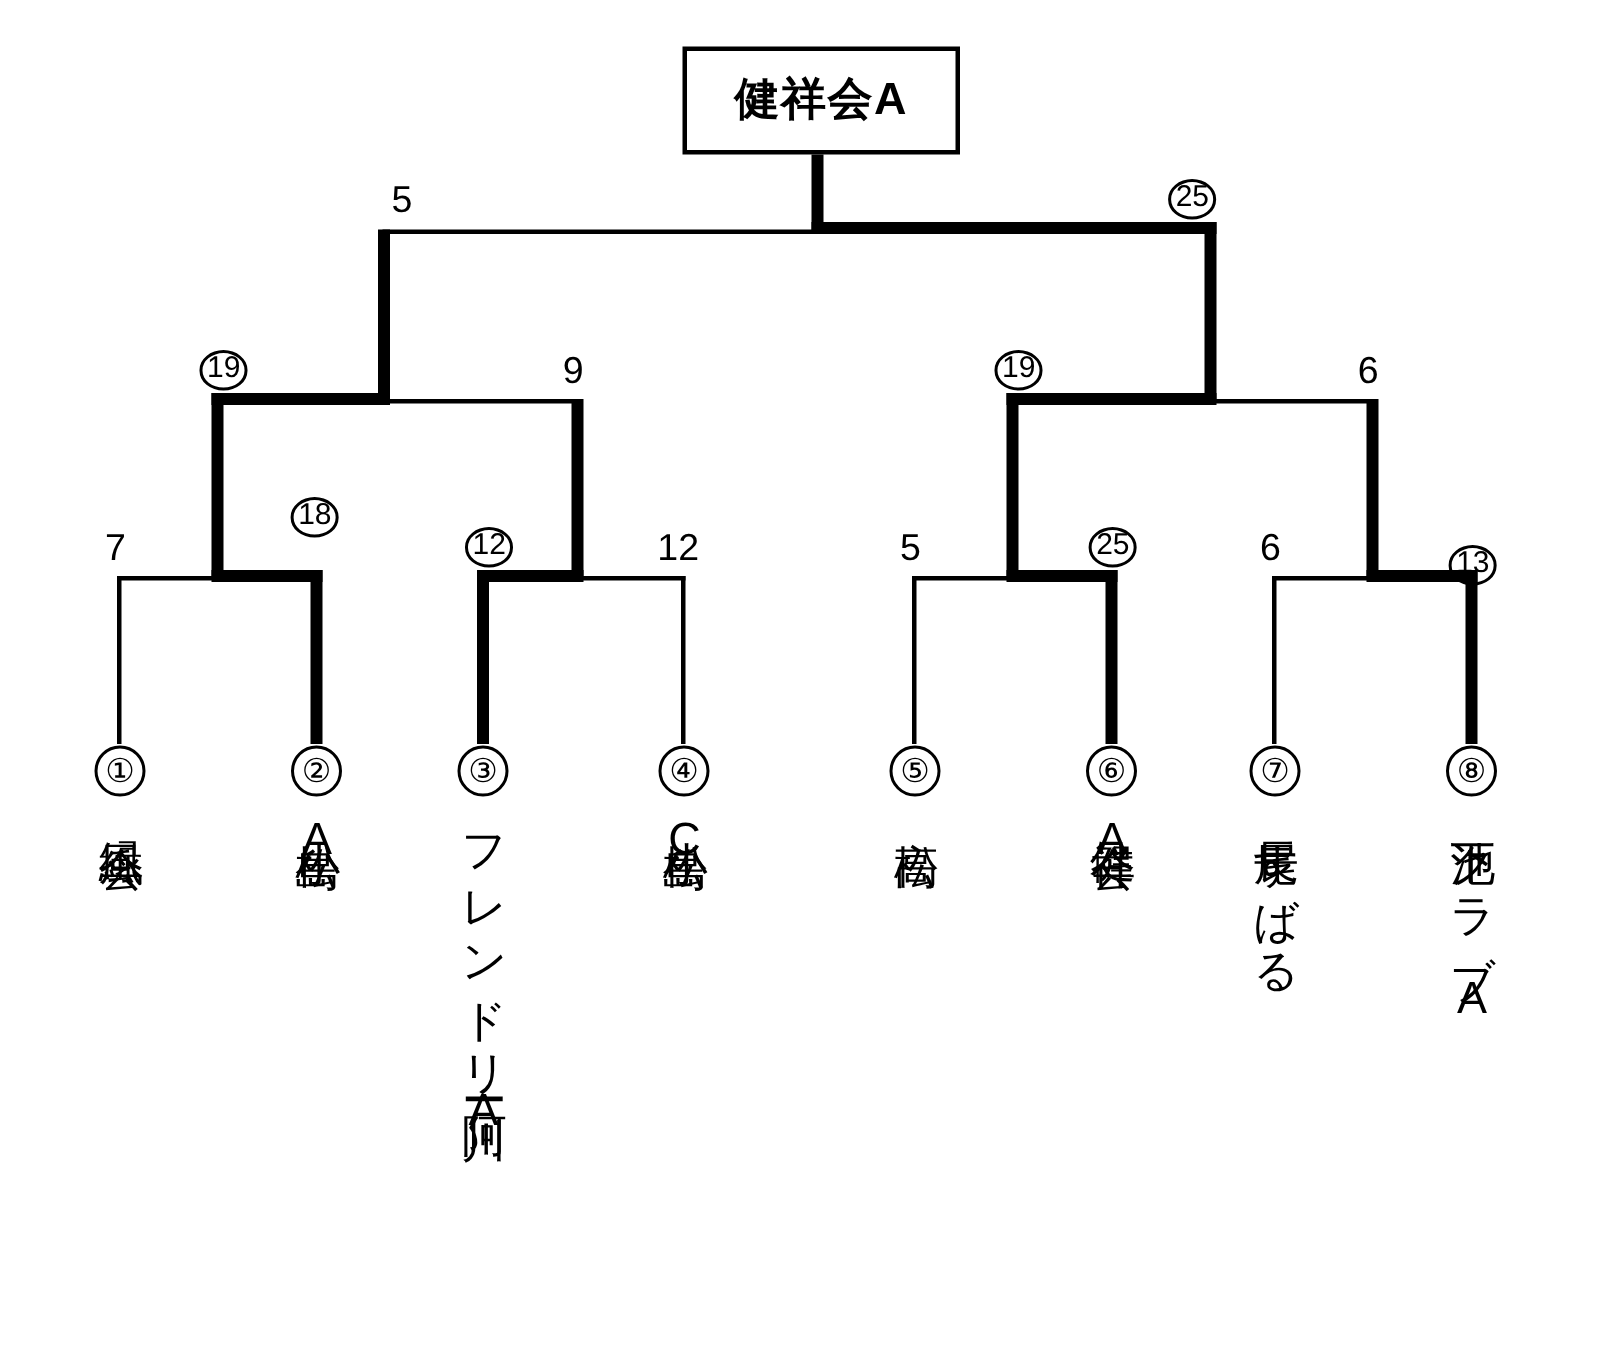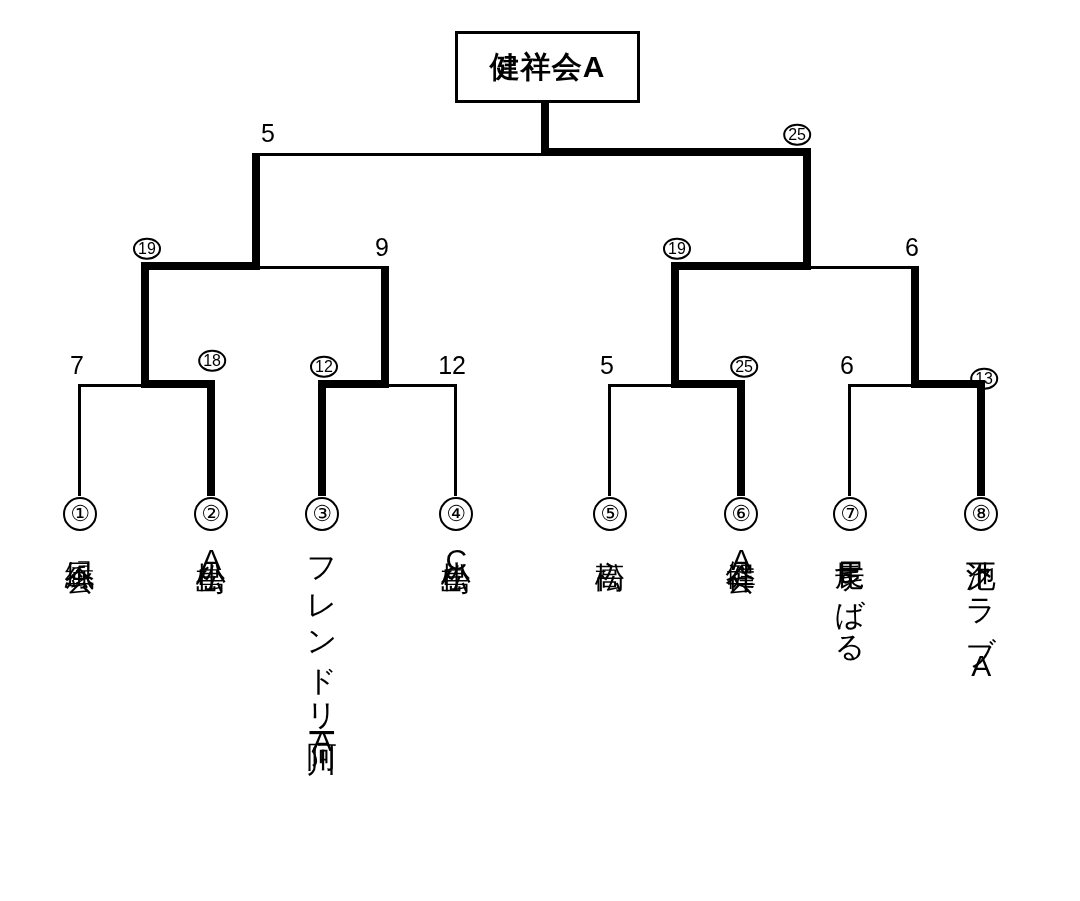--- a/index.html
+++ b/index.html
@@ -51,21 +51,21 @@
     font-weight:normal;
   }
   .score.circled{
     font-size:22px;
   }
   .circ{
     display:inline-block;
     border:2px solid #000000;
     border-radius:50%;
     padding:0px 3px 1px 3px;
-    font-size:16px;
+    font-size:20px;
     line-height:1.08;
     min-width:21px;
     text-align:center;
     box-sizing:border-box;
   }
 
   
   .team{
     position:absolute;
     transform:translateX(-50%);
@@ -139,21 +139,21 @@
   </div>
   <div class="score" style="left:919px;top:260px;transform:translate(-100%,-100%);">6</div>
 
   <div class="ln h-thin" style="left:78px;top:384px;width:68px;height:3px;"></div>
   <div class="ln h-thick" style="left:141px;top:380px;width:74px;height:8px;"></div>
 
   <div class="ln v-thin" style="left:78px;top:384px;width:3px;height:112px;"></div>
   <div class="ln v-thick" style="left:207px;top:380px;width:8px;height:116px;"></div>
 
   <div class="score" style="left:70px;top:378px;transform:translate(0,-100%);">7</div>
-  <div class="score circled" style="left:226px;top:372px;transform:translate(-100%,-100%);">
+  <div class="score circled" style="left:226px;top:358px;transform:translate(-100%,-100%);">
     <span class="circ">18</span>
   </div>
 
   <div class="ln h-thick" style="left:318px;top:380px;width:71px;height:8px;"></div>
   <div class="ln h-thin" style="left:385px;top:384px;width:72px;height:3px;"></div>
 
   <div class="ln v-thick" style="left:318px;top:380px;width:8px;height:116px;"></div>
   <div class="ln v-thin" style="left:454px;top:384px;width:3px;height:112px;"></div>
 
   <div class="score circled" style="left:310px;top:378px;transform:translate(0,-100%);">

